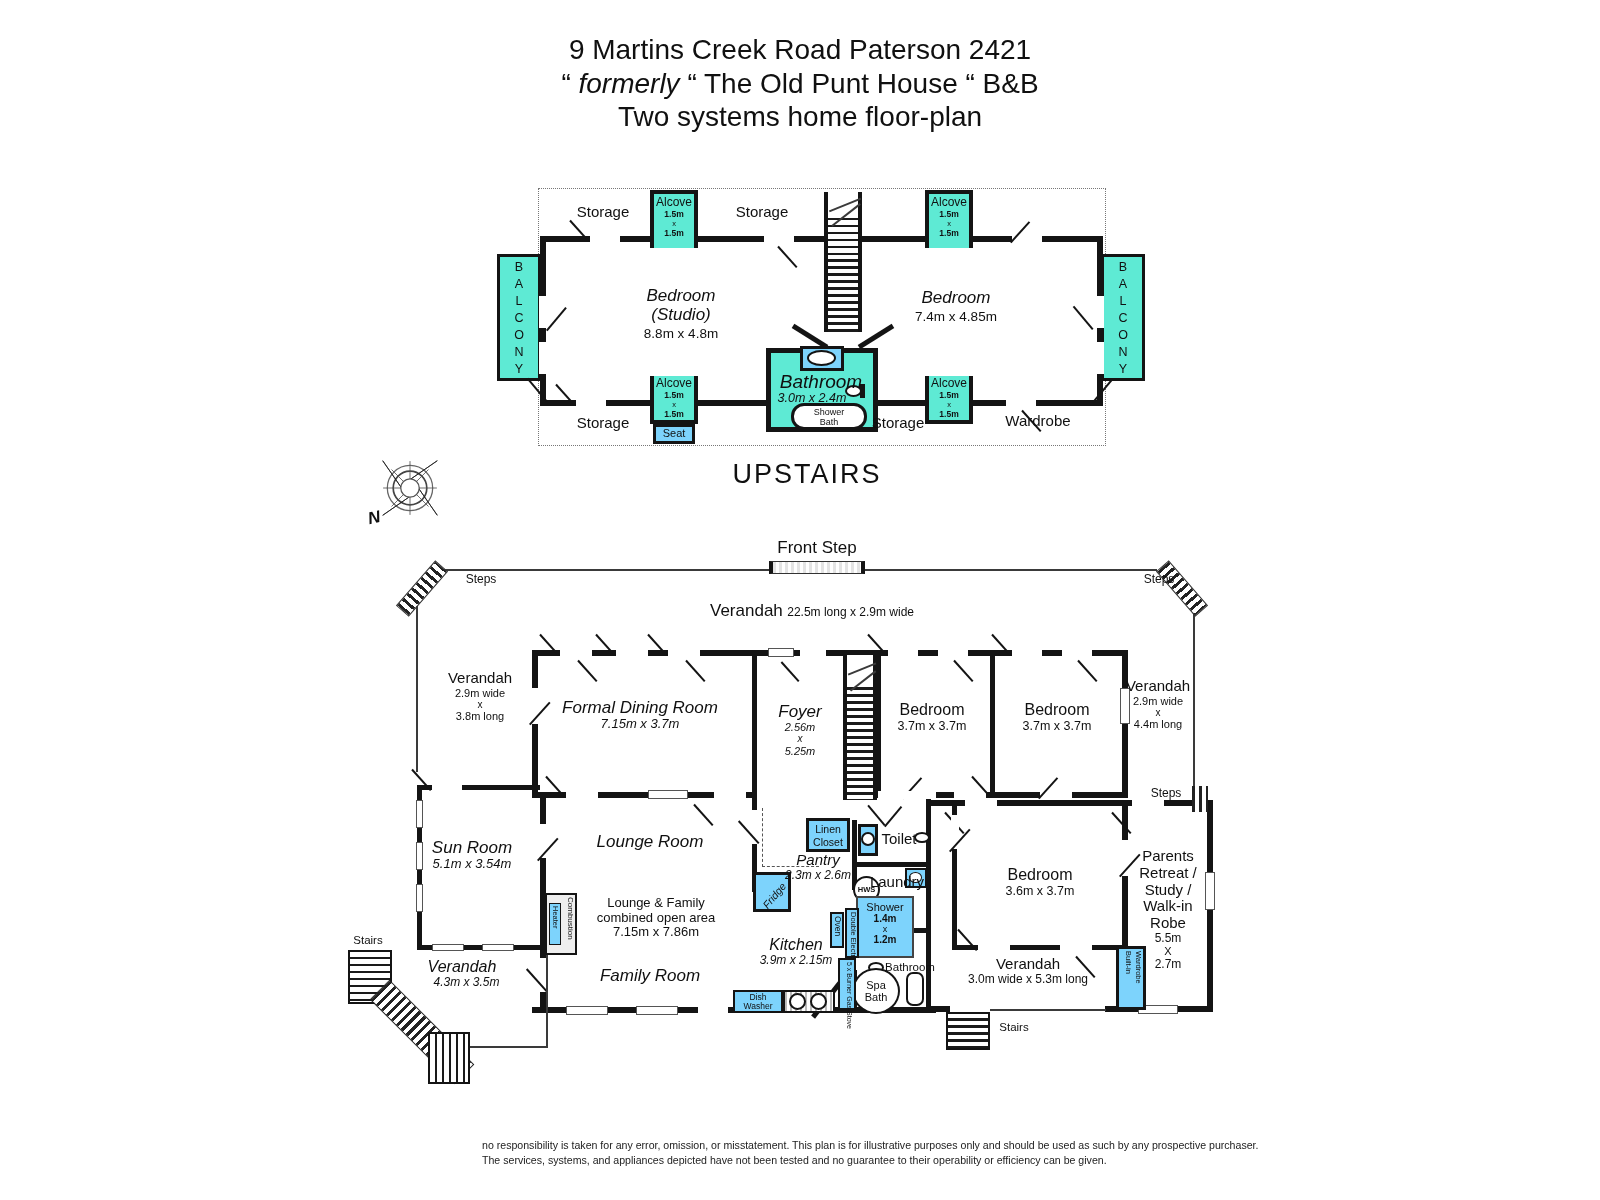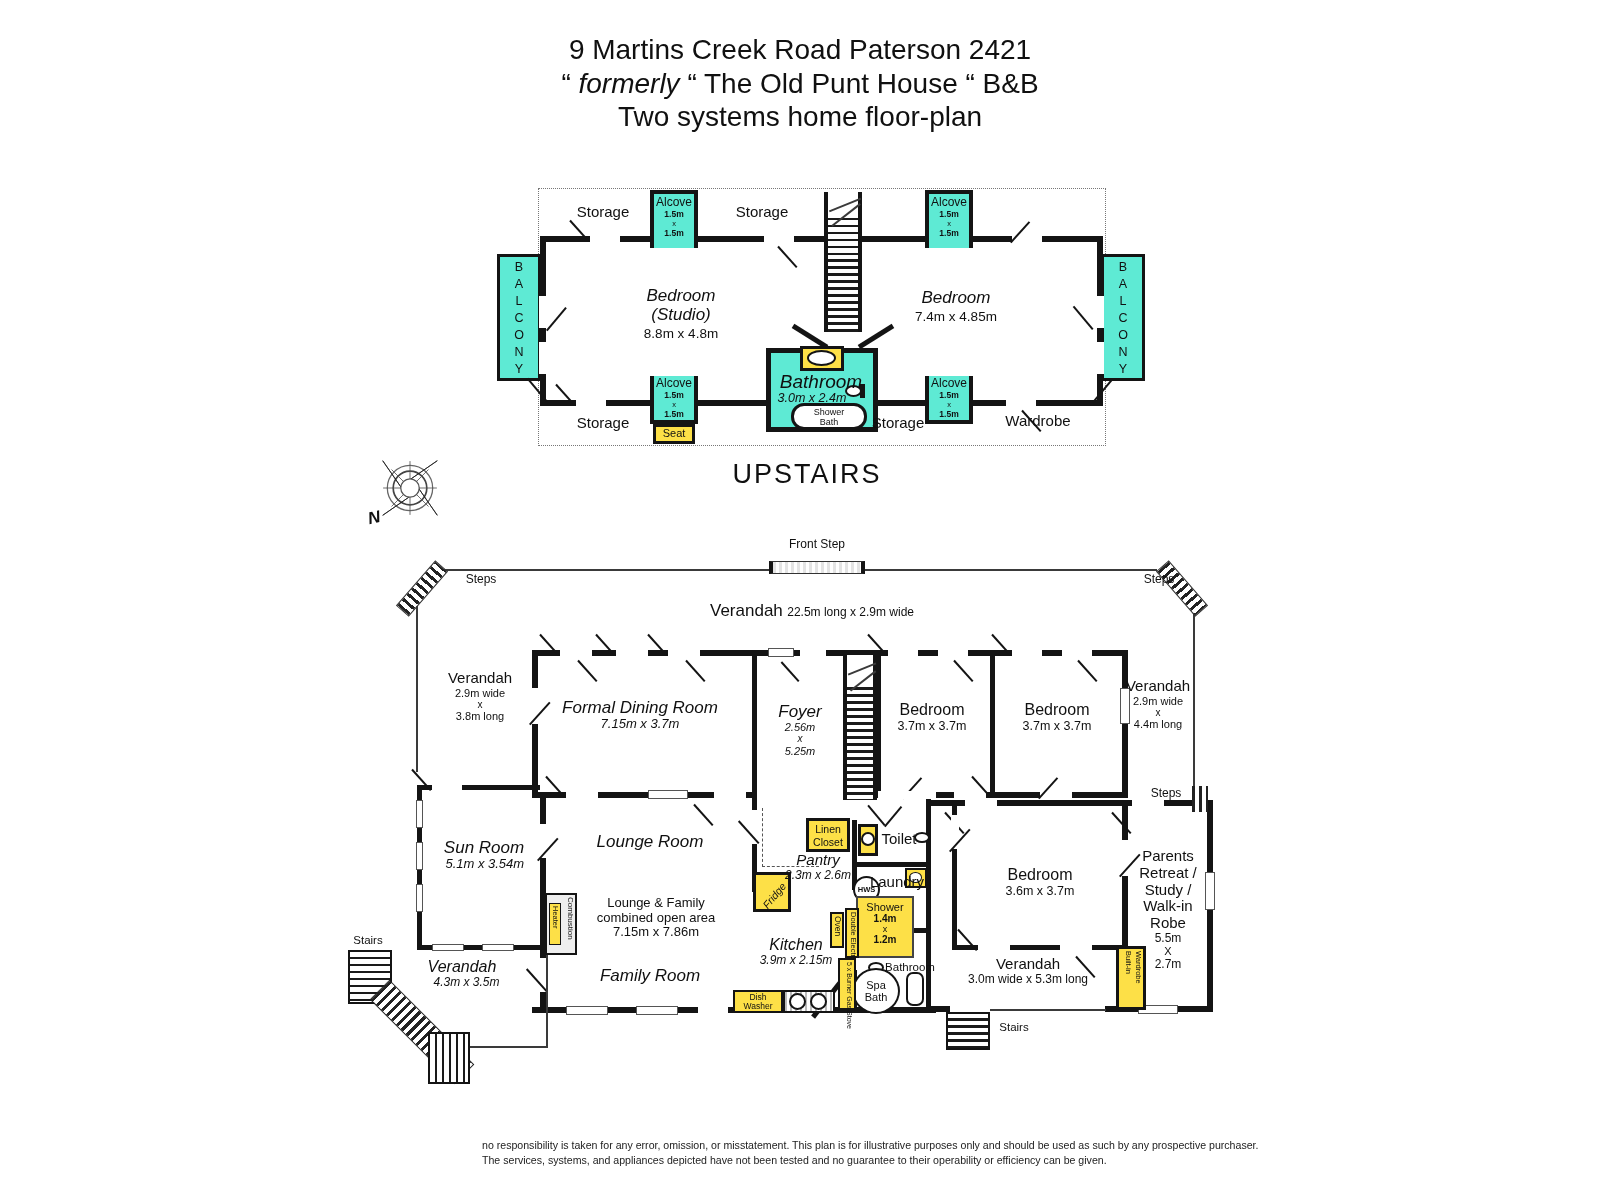--- a/index.html
+++ b/index.html
@@ -19,21 +19,21 @@
   .stairsT{position:absolute;background:repeating-linear-gradient(180deg,#fff 0 4.5px,#1a1a1a 4.5px 7px);
            border:2px solid #141414;box-sizing:border-box;}
   .hatch{position:absolute;background:repeating-linear-gradient(90deg,#222 0 3px,#fff 3px 7px);}
   .door{position:absolute;width:2.4px;background:#141414;transform-origin:bottom left;}
   .gapH{position:absolute;background:#fff;height:8px;}
   .gapV{position:absolute;background:#fff;width:8px;}
   .win{position:absolute;background:#fff;border:1.4px solid #555;box-sizing:border-box;}
   .vtxt{position:absolute;transform-origin:left top;transform:rotate(90deg);white-space:nowrap;}
   .v-letters{display:flex;flex-direction:column;align-items:center;gap:3px;}
   .oval{position:absolute;border:2.4px solid #141414;border-radius:50%;background:#fff;box-sizing:border-box;}
-  .sq{position:absolute;border:2.4px solid #141414;background:#fde047;box-sizing:border-box;}
+  .sq{position:absolute;border:2.4px solid #141414;background:#7dd3fc;box-sizing:border-box;}
 </style>
 </head>
 <body>
 
 <div id="plan">
 
   <div class="lbl" style="left:800px;top:34px;font-size:28px;">
     <div>9 Martins Creek Road Paterson 2421</div>
   </div>
   <div class="lbl" style="left:800px;top:68px;font-size:28px;">
@@ -172,21 +172,21 @@
   </svg>
   <div class="lbl it" style="left:374px;top:508px;font-size:17px;font-weight:bold;transform:translateX(-50%) rotate(-12deg);">N</div>
 
   <i class="thin" style="left:437px;top:569px;width:720px;height:2px"></i>
   <i class="thin" style="left:416px;top:606px;width:2px;height:166px"></i>
   <i class="thin" style="left:1193px;top:606px;width:2px;height:194px"></i>
   <div class="hatch" style="left:392px;top:580px;width:58px;height:15px;transform:rotate(-49deg);border:1.5px solid #333;"></div>
   <div class="hatch" style="left:1152px;top:580px;width:58px;height:15px;transform:rotate(49deg);border:1.5px solid #333;"></div>
   <div class="lbl" style="left:481px;top:573px;font-size:12px;">Steps</div>
   <div class="lbl" style="left:1159px;top:573px;font-size:12px;">Steps</div>
-  <div class="lbl" style="left:817px;top:538px;font-size:12px;">Front Step</div>
+  <div class="lbl" style="left:817px;top:538px;font-size:17px;">Front Step</div>
   <div style="position:absolute;left:769px;top:561px;width:96px;height:13px;box-sizing:border-box;border-left:4px solid #141414;border-right:4px solid #141414;border-top:1px solid #333;border-bottom:1px solid #333;background:repeating-linear-gradient(90deg,#e4e4e4 0 3px,#fff 3px 6px);"></div>
   <div class="lbl" style="left:812px;top:601px;">
     <span style="font-size:17px;">Verandah</span>
     <span style="font-size:12px;">22.5m long  x  2.9m wide</span>
   </div>
 
   <i class="w" style="left:532px;top:650px;width:596px;height:6px"></i>
   <i class="w" style="left:532px;top:650px;width:6px;height:148px"></i>
   <i class="w" style="left:532px;top:792px;width:596px;height:6px"></i>
   <i class="gapH" style="left:757px;top:791px;width:118px;height:9px"></i>
@@ -411,21 +411,21 @@
   <div class="lbl" style="left:1057px;top:701px;">
     <div style="font-size:16px;">Bedroom</div>
     <div style="font-size:12.5px;">3.7m  x  3.7m</div>
   </div>
   <div class="lbl" style="left:1158px;top:678px;">
     <div style="font-size:15px;">Verandah</div>
     <div style="font-size:11px;">2.9m wide</div>
     <div style="font-size:10px;">x</div>
     <div style="font-size:11px;">4.4m long</div>
   </div>
-  <div class="lbl" style="left:484px;top:838px;text-align:right;">
+  <div class="lbl" style="left:472px;top:838px;">
     <div class="it" style="font-size:17px;">Sun Room</div>
     <div class="it" style="font-size:13px;">5.1m  x  3.54m</div>
   </div>
   <div class="lbl it" style="left:650px;top:832px;font-size:17px;">Lounge Room</div>
   <div class="lbl" style="left:818px;top:852px;">
     <div class="it" style="font-size:15px;">Pantry</div>
     <div class="it" style="font-size:12px;">2.3m  x 2.6m</div>
   </div>
   <div class="lbl" style="left:1040px;top:866px;">
     <div style="font-size:16px;">Bedroom</div>

